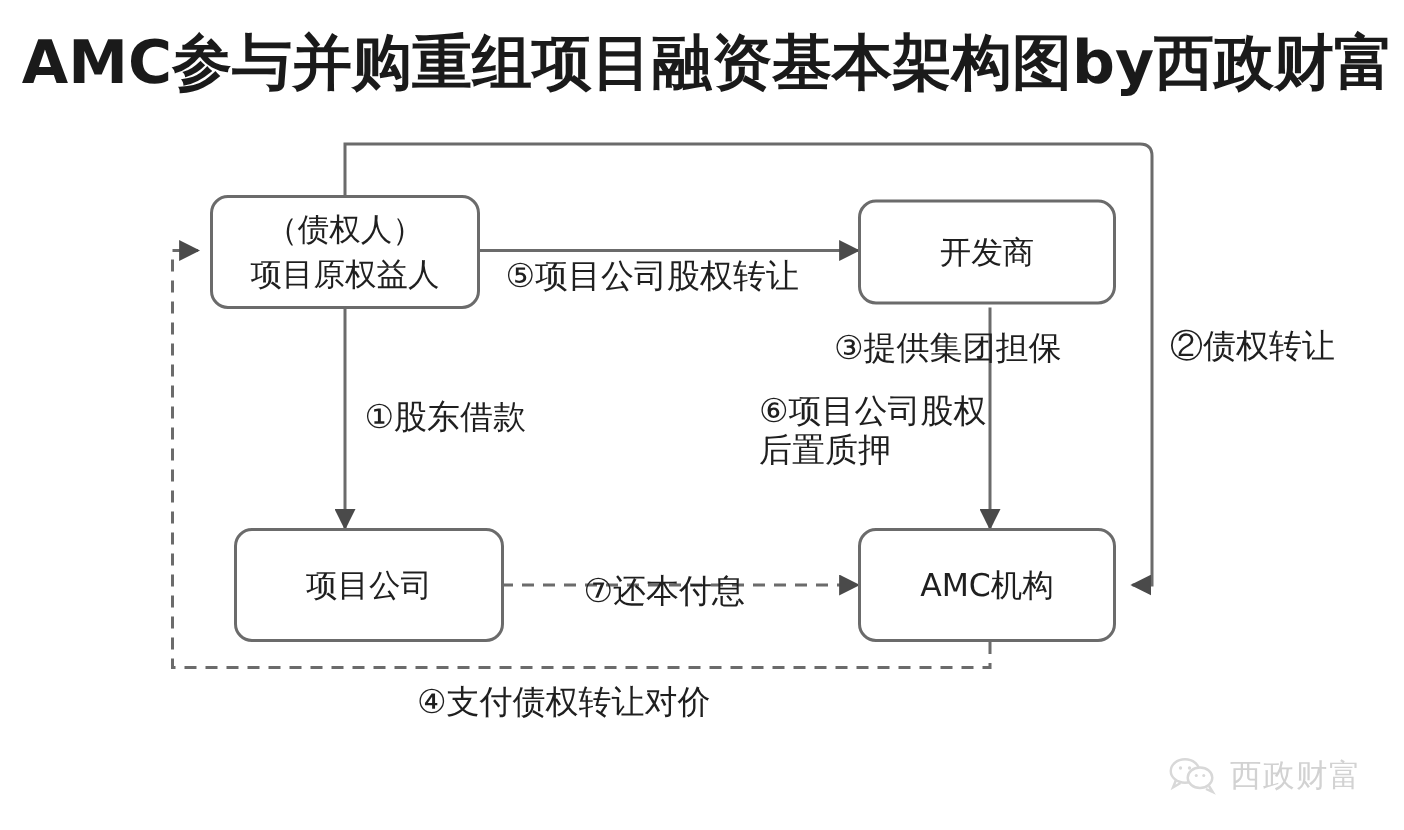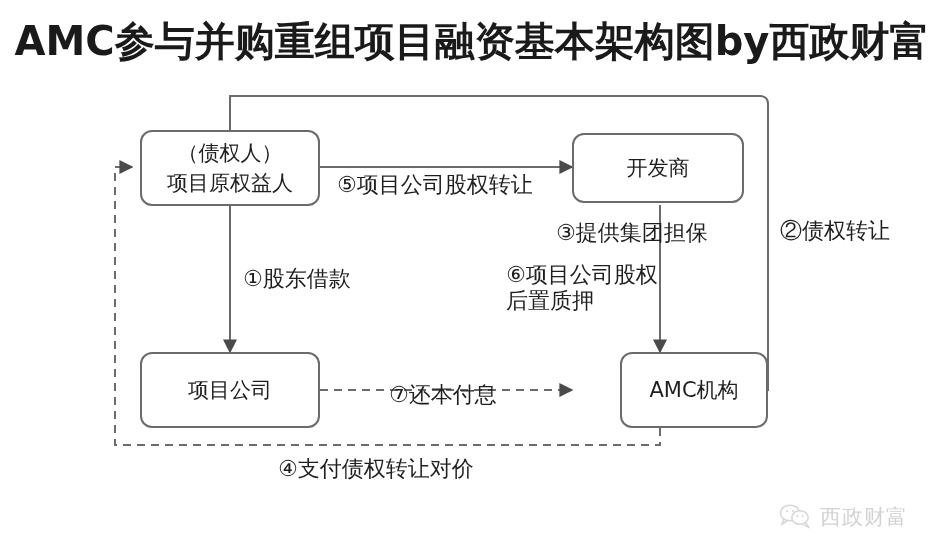--- a/index.html
+++ b/index.html
@@ -54,21 +54,21 @@
     font-size: 22px;
     line-height: 26px;
     white-space: nowrap;
     background: transparent;
   }
   .watermark {
     position: absolute;
     right: 28px;
     bottom: 22px;
     display: flex;
-    align-items: flex-start;
+    align-items: center;
     gap: 9px;
     color: #d2d2d2;
     font-size: 21px;
     letter-spacing: 1px;
   }
   .watermark svg { display: block; }
 </style>
 </head>
 <body>
 
@@ -96,25 +96,25 @@
 
 <div class="node" style="left:140px; top:130px; width:180px; height:76px;">
   <span>（债权人）</span>
   <span>项目原权益人</span>
 </div>
 
 <div class="node" style="left:572px; top:133px; width:172px; height:70px;">
   <span>开发商</span>
 </div>
 
-<div class="node" style="left:140px; top:352px; width:180px; height:76px;">
+<div class="node" style="left:156px; top:352px; width:180px; height:76px;">
   <span>项目公司</span>
 </div>
 
-<div class="node" style="left:572px; top:352px; width:148px; height:76px;margin-left:48px;">
+<div class="node" style="left:572px; top:352px; width:172px; height:76px;">
   <span>AMC机构</span>
 </div>
 
 <div class="edge-label" style="left:243px; top:266px;">①股东借款</div>
 
 <div class="edge-label" style="left:780px; top:218px;font-family:Liberation Serif, serif;">②债权转让</div>
 
 <div class="edge-label" style="left:524px; top:220px;margin-left:32px;">③提供集团担保</div>
 
 <div class="edge-label" style="left:278px; top:456px;">④支付债权转让对价</div>

